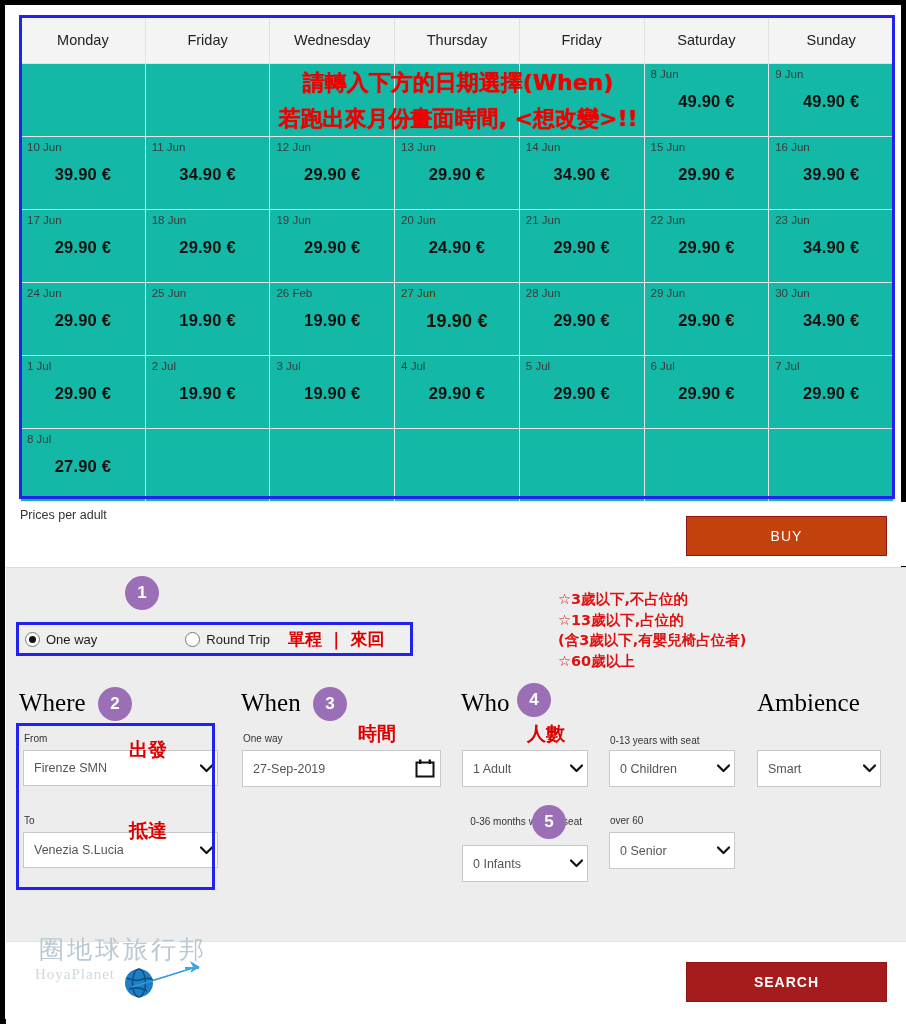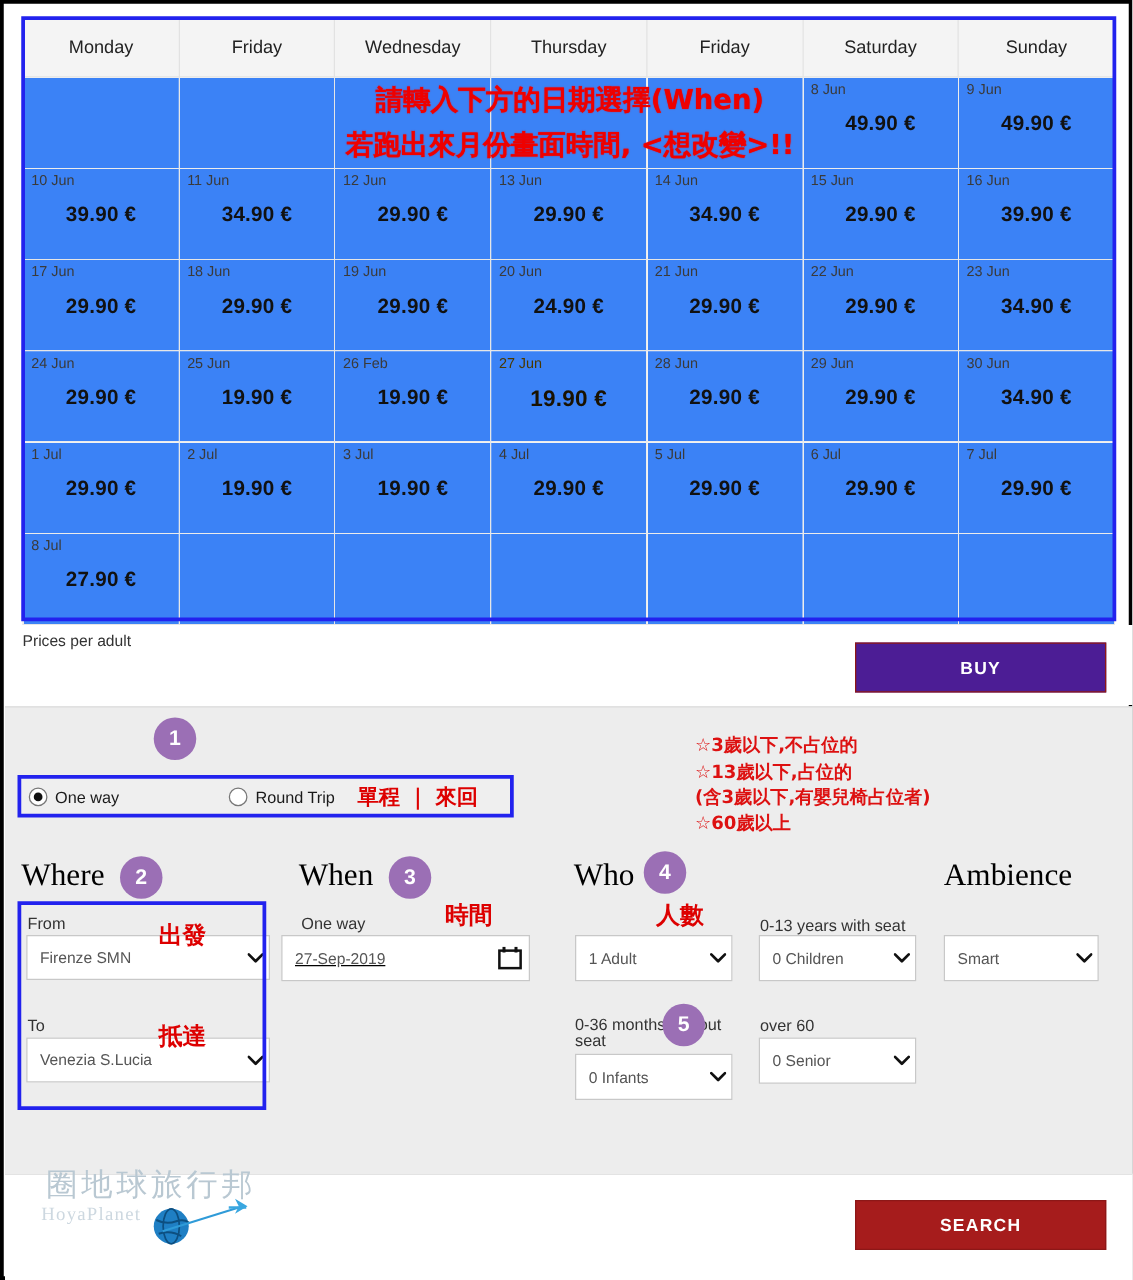--- a/index.html
+++ b/index.html
@@ -14,21 +14,21 @@
     position: relative;
     overflow: hidden;
   }
   .page {
     position: absolute;
     left: 0; top: 0;
     width: 906px;
     height: 1024px;
     background: #ffffff;
     box-sizing: border-box;
-    border: 3px solid #000000;
+    border: 5px solid #000000;
   }
 
   
   .cal-wrap {
     position: absolute;
     left: 8px; top: 6px;
     width: 888px;
     height: 490px;
   }
   .cal-border {
@@ -57,21 +57,21 @@
     font-size: 14.5px;
     color: #222;
     text-align: center;
     font-family: "Liberation Sans", sans-serif;
   }
   table.cal td {
     height: 72px;
     border: 1px solid #e6e6e6;
     vertical-align: top;
     padding: 0;
-    background: #3b82f6;
+    background: #14b8a6;
     position: relative;
   }
   td.empty { background: #ffffff; }
   .daynum {
     font-size: 11.5px;
     color: #3a3a3a;
     padding: 4px 0 0 6px;
     line-height: 13px;
     font-family: "Liberation Sans", sans-serif;
   }
@@ -120,25 +120,25 @@
     position: absolute;
     left: 14px; top: 6px;
     font-size: 12.5px;
     color: #333;
   }
   .btn-buy {
     position: absolute;
     left: 681px; top: 511px;
     width: 199px;
     height: 38px;
-    background: #4c1d95;
+    background: #c2410c;
     color: #ffffff;
     border: 1px solid #8d1717;
     font-size: 14px;
-    font-weight: bold;
+    font-weight: normal;
     letter-spacing: 1px;
     display: flex;
     align-items: center;
     justify-content: center;
     cursor: pointer;
     z-index: 4;
   }
 
   
   .form-panel {
@@ -257,22 +257,23 @@
     width: 199px;
     height: 167px;
     border: 3px solid #2222ee;
     box-sizing: border-box;
     z-index: 3;
     pointer-events: none;
   }
 
   .field-label {
     position: absolute;
-    font-size: 13px;
+    font-size: 10px;
     color: #333;
+    text-align: right;
   }
   .sel-box {
     position: absolute;
     background: #ffffff;
     border: 1px solid #c8c8c8;
     box-sizing: border-box;
     display: flex;
     align-items: center;
     cursor: pointer;
   }
@@ -311,29 +312,28 @@
   }
   #cn-from { left: 124px; top: 732px; }
   #cn-to   { left: 124px; top: 813px; }
   #cn-when { left: 353px; top: 716px; }
   #cn-who  { left: 522px; top: 716px; }
 
   
   #lab-when { left: 238px; top: 728px; }
   #box-when {
     position: absolute;
-    left: 222px; top: 745px;
+    left: 237px; top: 745px;
     width: 199px; height: 37px;
     background: #ffffff;
     border: 1px solid #c8c8c8;
     box-sizing: border-box;
     display: flex;
     align-items: center;
     cursor: pointer;
-    text-decoration: underline;
   }
   #box-when .sel-text { font-size: 12.5px; color: #555; }
   .cal-icon {
     width: 30px;
     flex: 0 0 auto;
     display: flex;
     align-items: center;
     justify-content: center;
   }
 

